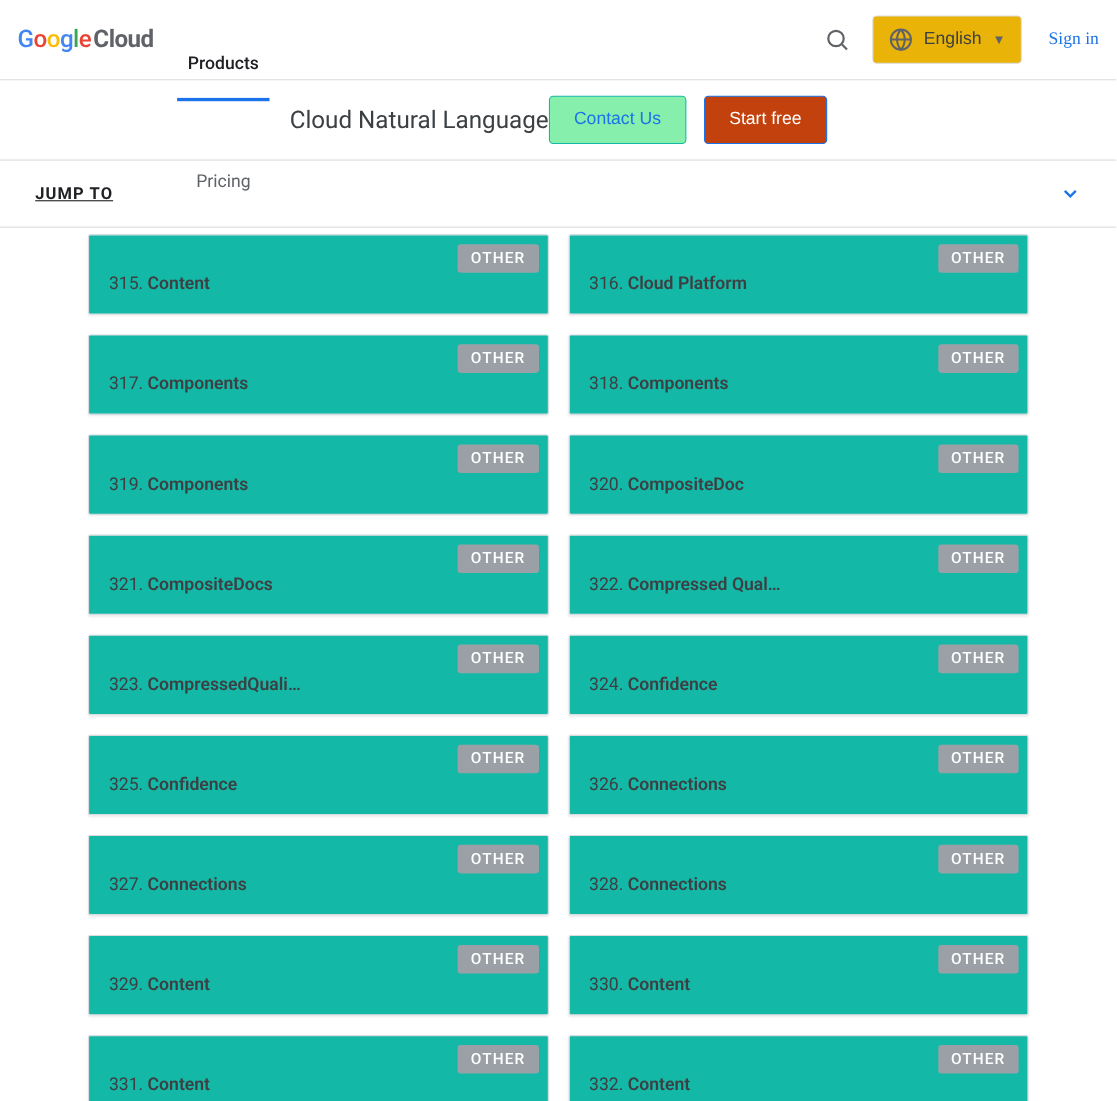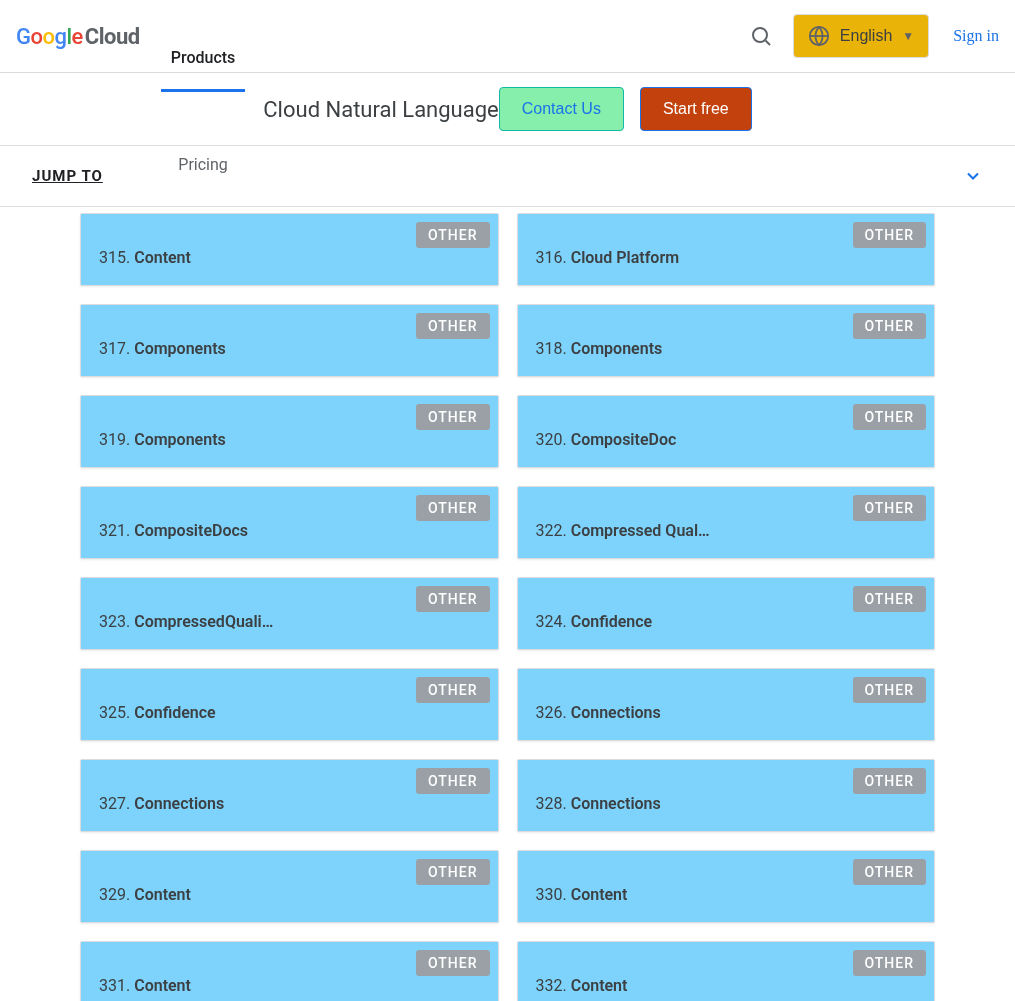--- a/index.html
+++ b/index.html
@@ -125,21 +125,21 @@
     gap: 18px;
     margin-top: 6px;
   }
   .card {
     border: 1px solid #dadce0;
     border-radius: 2px;
     padding: 14px 14px 18px 18px;
     position: relative;
     min-height: 70px;
     box-shadow: 0 1px 2px rgba(60,64,67,0.1);
-    background: #7dd3fc;
+    background: #14b8a6;
   }
   .badge {
     position: absolute;
     top: 8px; right: 8px;
     background: #9aa0a6;
     color: #fff;
     font-size: 14px;
     letter-spacing: 1px;
     padding: 5px 12px;
     border-radius: 3px;

